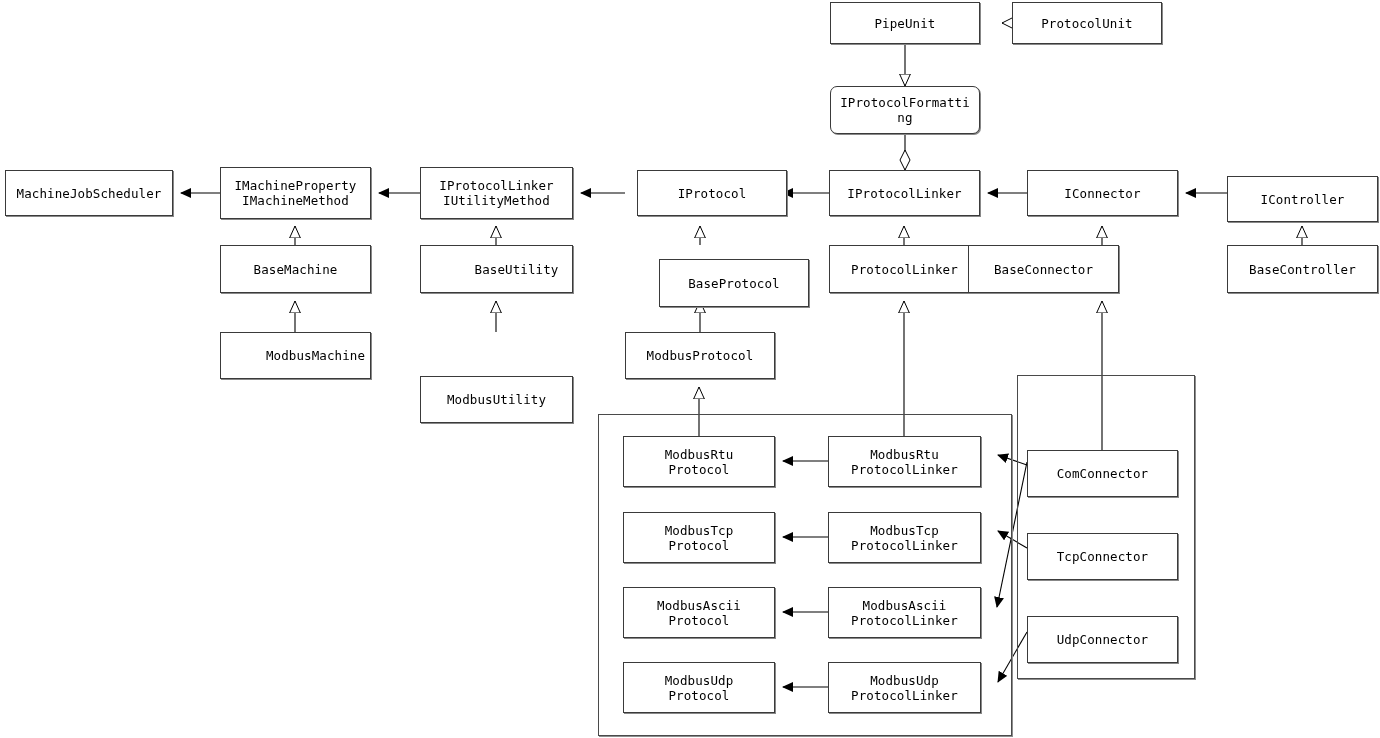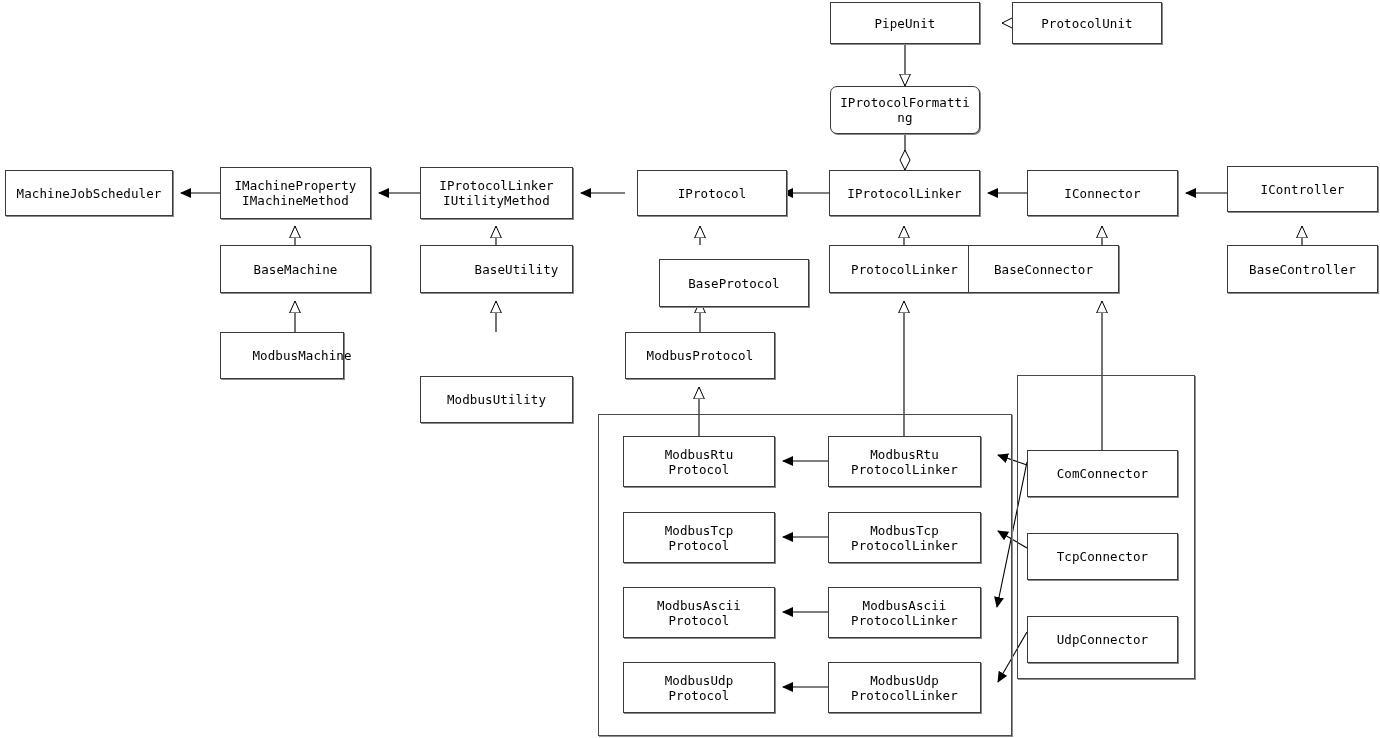--- a/index.html
+++ b/index.html
@@ -114,28 +114,28 @@
   <div class="node" style="left:830px; top:86px; width:150px; height:48px;border-radius:7px;">IProtocolFormatti
 ng</div>
   <div class="node" style="left:5px; top:170px; width:168px; height:46px;">MachineJobScheduler</div>
   <div class="node" style="left:220px; top:167px; width:151px; height:52px;">IMachineProperty
 IMachineMethod</div>
   <div class="node" style="left:420px; top:167px; width:153px; height:52px;">IProtocolLinker
 IUtilityMethod</div>
   <div class="node" style="left:625px; top:170px; width:150px; height:46px;margin-left:12px;">IProtocol</div>
   <div class="node" style="left:829px; top:170px; width:151px; height:46px;">IProtocolLinker</div>
   <div class="node" style="left:1027px; top:170px; width:151px; height:46px;">IConnector</div>
-  <div class="node" style="left:1227px; top:166px; width:151px; height:46px;">IController</div>
+  <div class="node" style="left:1227px; top:176px; width:151px; height:46px;">IController</div>
   <div class="node" style="left:220px; top:245px; width:151px; height:48px;">BaseMachine</div>
   <div class="node" style="left:420px; top:245px; width:153px; height:48px;padding-left:40px;">BaseUtility</div>
   <div class="node" style="left:659px; top:245px; width:150px; height:48px;margin-top:14px;">BaseProtocol</div>
   <div class="node" style="left:829px; top:245px; width:151px; height:48px;">ProtocolLinker</div>
   <div class="node" style="left:968px; top:245px; width:151px; height:48px;">BaseConnector</div>
   <div class="node" style="left:1227px; top:245px; width:151px; height:48px;">BaseController</div>
-  <div class="node" style="left:220px; top:332px; width:124px; height:47px;padding-left:40px;">ModbusMachine</div>
+  <div class="node" style="left:220px; top:332px; width:151px; height:47px;padding-left:40px;">ModbusMachine</div>
   <div class="node" style="left:420px; top:332px; width:153px; height:47px;margin-top:44px;">ModbusUtility</div>
   <div class="node" style="left:625px; top:332px; width:150px; height:47px;text-align:right;">ModbusProtocol</div>
   <div class="node" style="left:623px; top:436px; width:152px; height:51px;">ModbusRtu
 Protocol</div>
   <div class="node" style="left:828px; top:436px; width:153px; height:51px;">ModbusRtu
 ProtocolLinker</div>
   <div class="node" style="left:623px; top:512px; width:152px; height:51px;">ModbusTcp
 Protocol</div>
   <div class="node" style="left:828px; top:512px; width:153px; height:51px;">ModbusTcp
 ProtocolLinker</div>

